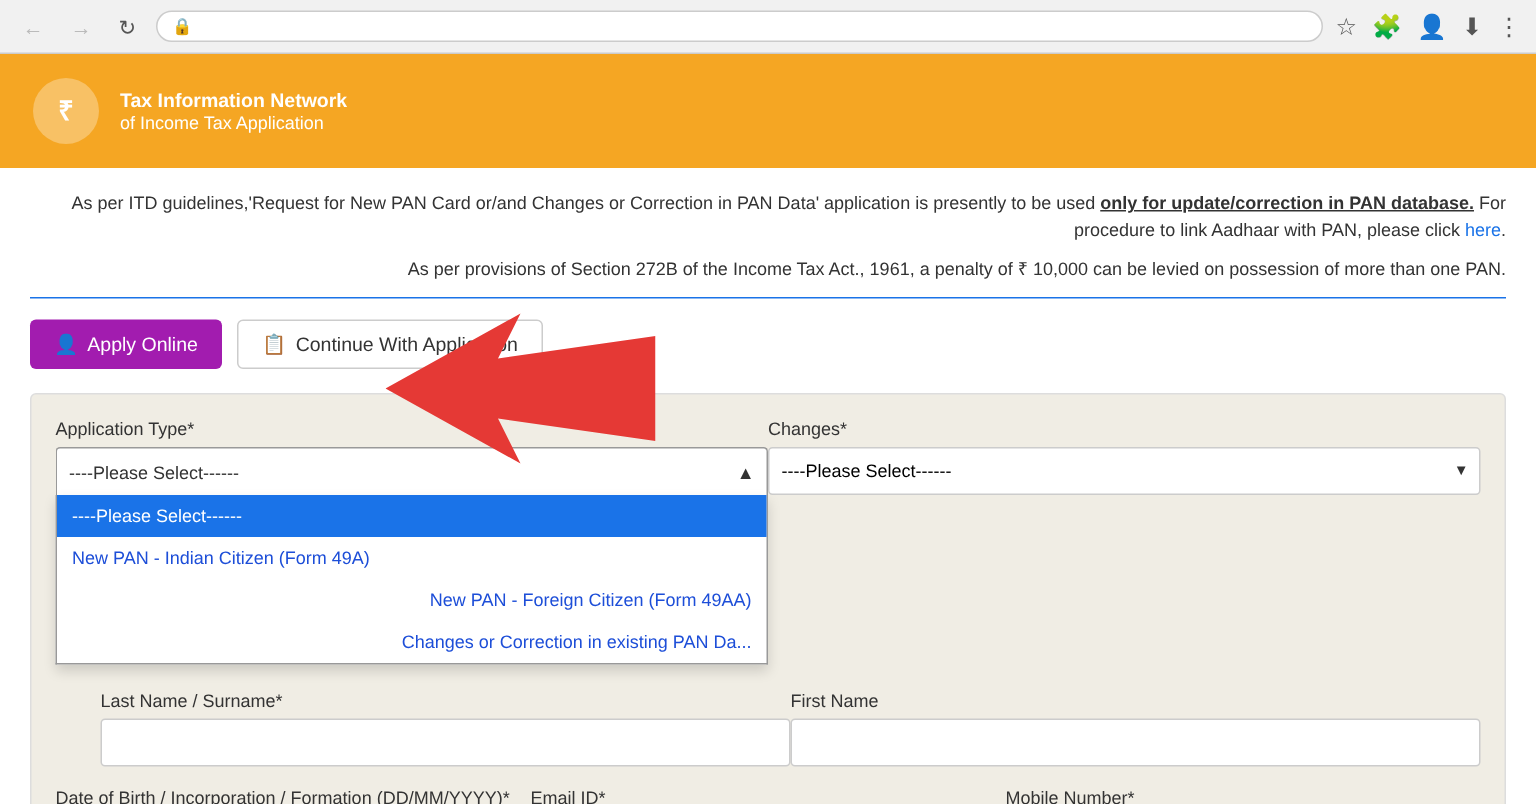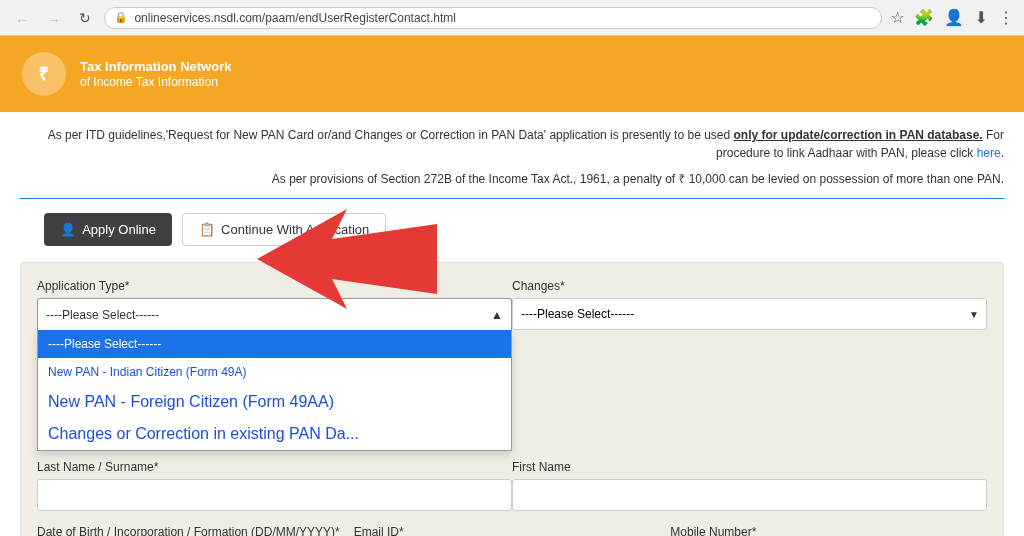--- a/index.html
+++ b/index.html
@@ -90,31 +90,30 @@
       margin: 10px 0 14px 0;
     }
 
     
     .action-buttons {
       display: flex;
       gap: 10px;
       margin-bottom: 16px;
     }
     .btn-apply {
-      background: #404040;
+      background: #a21caf;
       color: #fff;
       border: none;
       padding: 0 16px;
       border-radius: 4px;
       font-size: 13px;
       cursor: pointer;
       display: flex;
       align-items: center;
       gap: 6px;
-      margin-left: 24px;
     }
     .btn-continue {
       background: #fff;
       color: #333;
       border: 1px solid #ccc;
       padding: 8px 16px;
       border-radius: 4px;
       font-size: 13px;
       cursor: pointer;
       display: flex;
@@ -204,24 +203,25 @@
       padding: 7px 10px;
       font-size: 12px;
       cursor: pointer;
       color: #1d4ed8;
     }
     .dropdown-item.selected {
       background: #1a73e8;
       color: #fff;
     }
     .dropdown-item.text-small {
-      font-size: 16px;
+      font-size: 12px;
       white-space: nowrap;
       overflow: hidden;
       text-overflow: ellipsis;
+      text-align: right;
     }
 
     
     .form-input-empty {
       background: #fff;
       border: 1px solid #ccc;
       border-radius: 3px;
       padding: 6px 8px;
       font-size: 12px;
       height: 32px;
@@ -230,40 +230,39 @@
   </style>
 </head>
 <body>
 
 <div class="browser-bar">
   <button class="browser-nav-btn disabled">←</button>
   <button class="browser-nav-btn disabled">→</button>
   <button class="browser-nav-btn">↻</button>
   <div class="address-bar">
     <span style="color:#555;font-size:11px;">🔒</span>
-    <span>onlineservices.nsdl.com/paam/endUserRegisterContact.html</span>
   </div>
   <div class="browser-icons-right">
     <span>☆</span>
     <span>🧩</span>
     <span>👤</span>
     <span>⬇</span>
     <span>⋮</span>
   </div>
 </div>
 
 <div class="header">
 
   <svg class="header-logo" viewBox="0 0 48 48" xmlns="http://www.w3.org/2000/svg">
     <circle cx="24" cy="24" r="22" fill="#fff" opacity="0.3"></circle>
     <text x="24" y="30" text-anchor="middle" font-size="18" fill="#fff" font-weight="bold">₹</text>
   </svg>
   <div class="header-title">
     <h1>Tax Information Network</h1>
-    <p>of Income Tax Information</p>
+    <p>of Income Tax Application</p>
   </div>
 </div>
 
 <div class="main-content">
 
   <p class="notice-text">
     <span>As per ITD guidelines,'Request for New PAN Card or/and Changes or Correction in PAN Data' application is presently to be used </span><span class="notice-link-underline">only for update/correction in PAN database.</span><span> For procedure to link Aadhaar with PAN, please click </span><a href="#">here</a>.
   </p>
   <p class="notice-text">As per provisions of Section 272B of the Income Tax Act., 1961, a penalty of ₹ 10,000 can be levied on possession of more than one PAN.</p>
 
@@ -311,21 +310,21 @@
       </div>
     </div>
 
     <div style="position:relative; height:0;">
       <svg style="position:absolute; left:220px; top:-140px; z-index:300; pointer-events:none;" width="180" height="110" viewBox="0 0 180 110">
 
         <polygon points="0,55 90,5 75,35 180,20 180,90 75,75 90,105" fill="#e53935"></polygon>
       </svg>
     </div>
 
-    <div class="form-row" style="margin-top: 130px;">
+    <div class="form-row" style="margin-top: 130px; margin-left: 30px;">
       <div class="form-group">
         <label class="form-label">Last Name / Surname*</label>
         <input type="text" class="form-input-empty" style="">
       </div>
       <div class="form-group">
         <label class="form-label">First Name</label>
         <input type="text" class="form-input-empty" style="">
       </div>
     </div>
 

